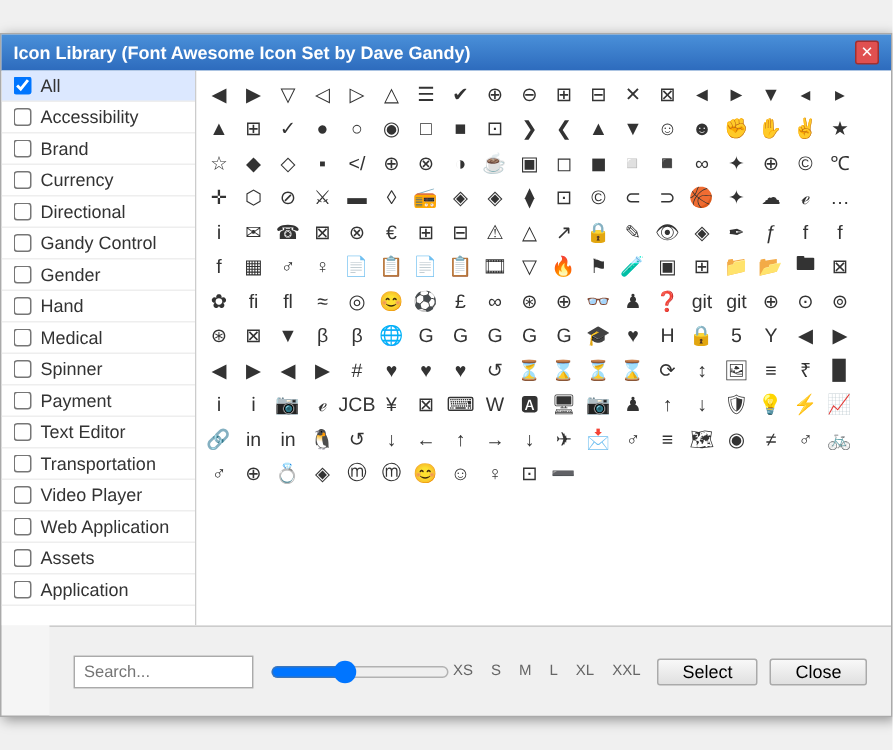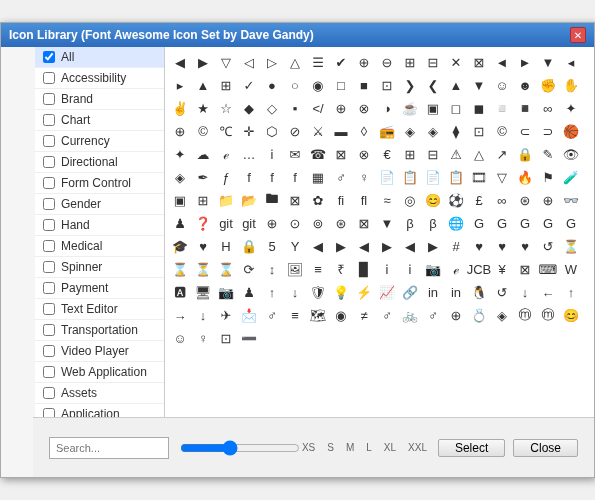--- a/index.html
+++ b/index.html
@@ -41,21 +41,20 @@
       display: flex;
       align-items: center;
       justify-content: center;
       border-radius: 2px;
     }
 
     .content {
       display: flex;
       flex: 1;
       overflow: hidden;
-      margin-left: 34px;
     }
 
     .sidebar {
       width: 130px;
       background: white;
       border-right: 1px solid #ccc;
       overflow-y: auto;
       flex-shrink: 0;
     }
 
@@ -189,33 +188,29 @@
         <div class="sidebar-item">
           <input type="checkbox" style="">
           <span>Accessibility</span>
         </div>
         <div class="sidebar-item">
           <input type="checkbox" style="">
           <span>Brand</span>
         </div>
         <div class="sidebar-item">
           <input type="checkbox" style="">
-          <span>Chart</span>
-        </div>
-        <div class="sidebar-item">
-          <input type="checkbox" style="">
           <span>Currency</span>
         </div>
         <div class="sidebar-item">
           <input type="checkbox" style="">
           <span>Directional</span>
         </div>
         <div class="sidebar-item">
           <input type="checkbox" style="">
-          <span>Form Control</span>
+          <span>Gandy Control</span>
         </div>
         <div class="sidebar-item">
           <input type="checkbox" style="">
           <span>Gender</span>
         </div>
         <div class="sidebar-item">
           <input type="checkbox" style="">
           <span>Hand</span>
         </div>
         <div class="sidebar-item">

